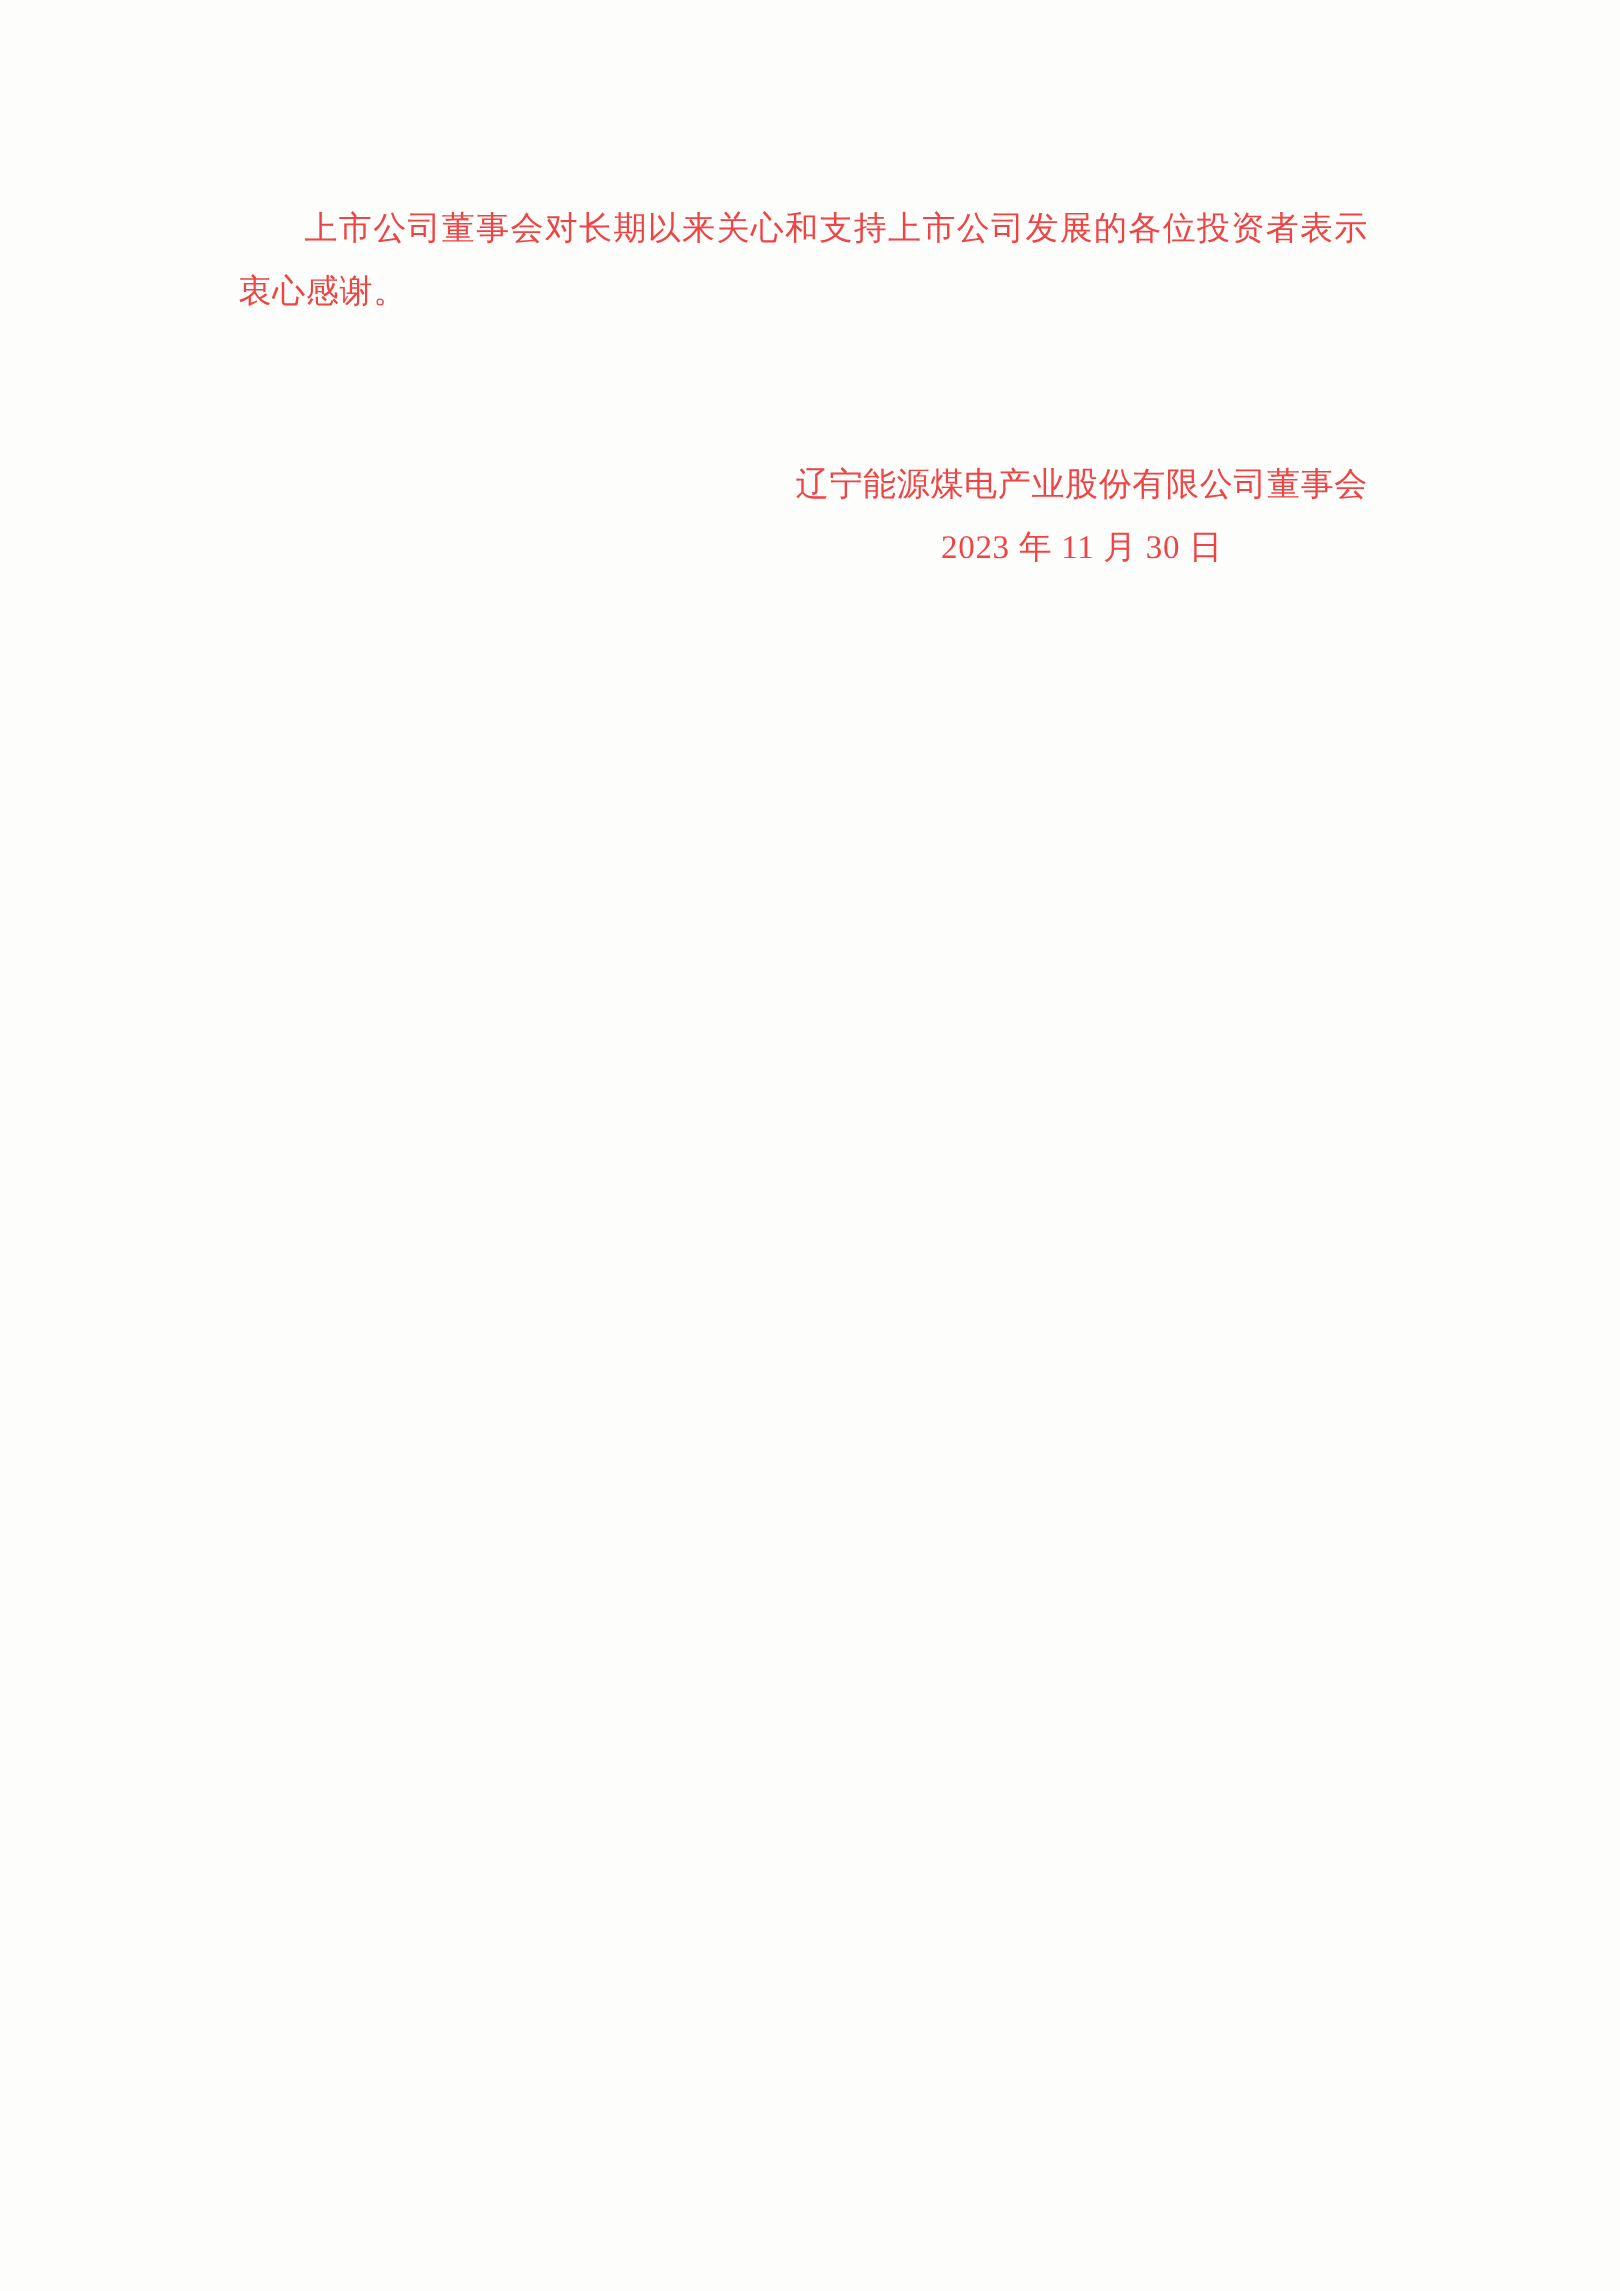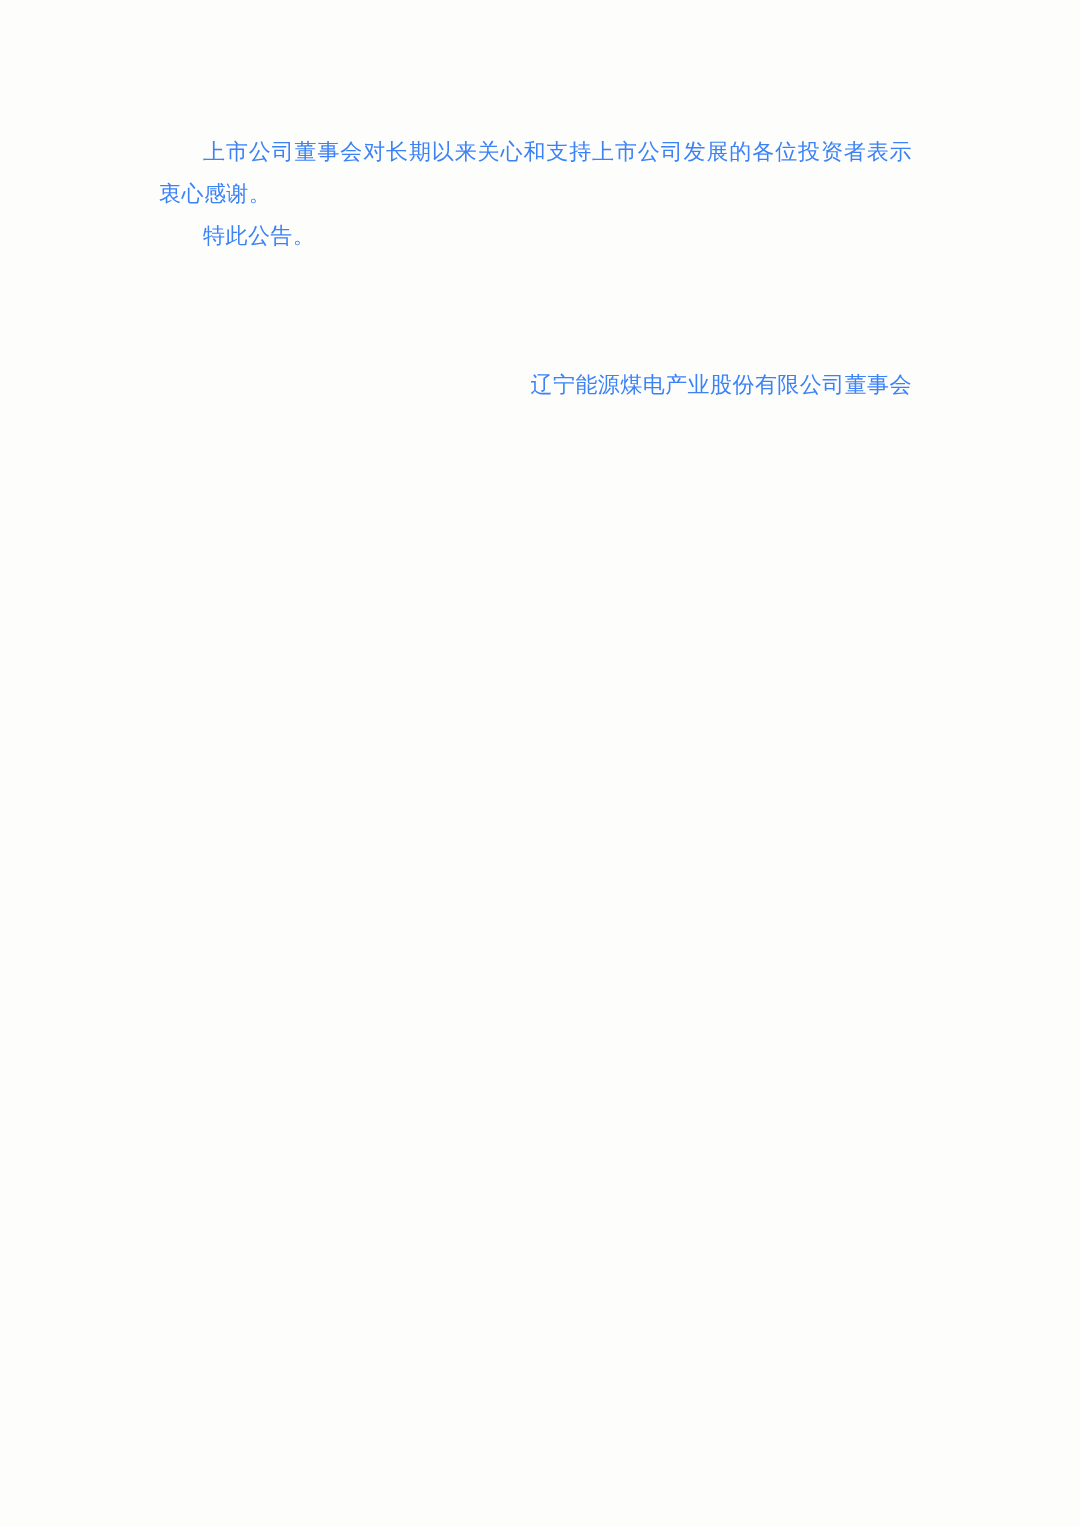--- a/index.html
+++ b/index.html
@@ -7,21 +7,21 @@
     padding: 0;
     background: #ffffff;
   }
   .page {
     position: relative;
     width: 1080px;
     height: 1527px;
     background: #fdfdfc;
     overflow: hidden;
     font-family: "Liberation Serif", "DejaVu Serif", serif;
-    color: #3b82f6;
+    color: #ef4444;
   }
   .content {
     position: absolute;
     top: 131px;
     left: 159px;
     width: 753px;
     font-size: 22px;
     line-height: 42px;
     letter-spacing: 0.02em;
   }
@@ -31,36 +31,35 @@
     text-align: justify;
     text-justify: inter-ideograph;
   }
   .sig-block {
     margin-top: 87px;
     text-align: right;
   }
   .sig-inner {
     display: inline-block;
     text-align: center;
-    margin-top: 20px;
   }
   .sig-company {
     white-space: nowrap;
   }
   .sig-date {
     white-space: nowrap;
   }
 </style>
 </head>
 <body>
 
 <div class="page">
   <div class="content">
     <p>上市公司董事会对长期以来关心和支持上市公司发展的各位投资者表示衷心感谢。</p>
-    <p>特此公告。</p>
 
     <div class="sig-block">
       <div class="sig-inner">
         <div class="sig-company">辽宁能源煤电产业股份有限公司董事会</div>
+        <div class="sig-date">2023 年 11 月 30 日</div>
       </div>
     </div>
   </div>
 </div>
 
 </body></html>

